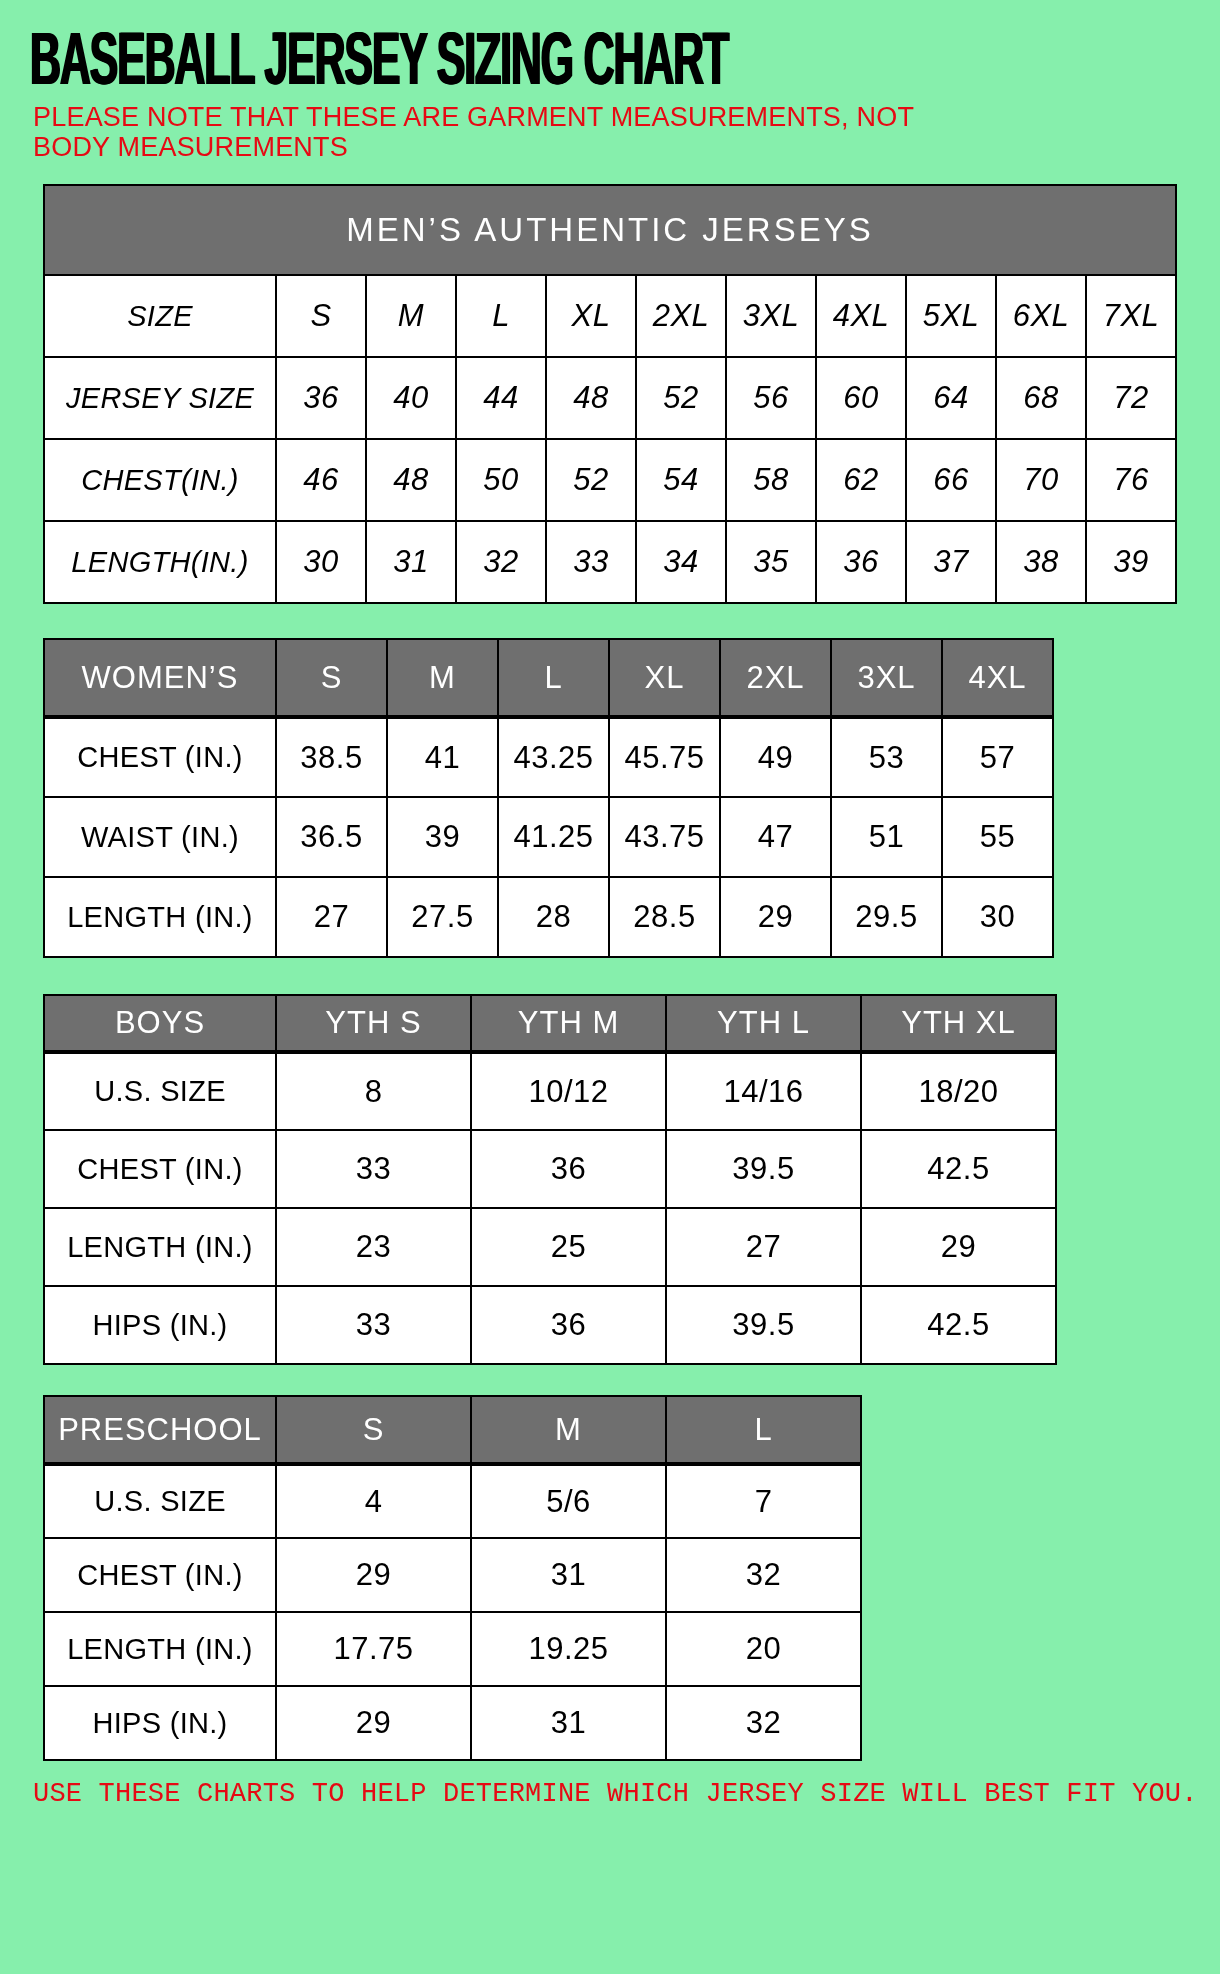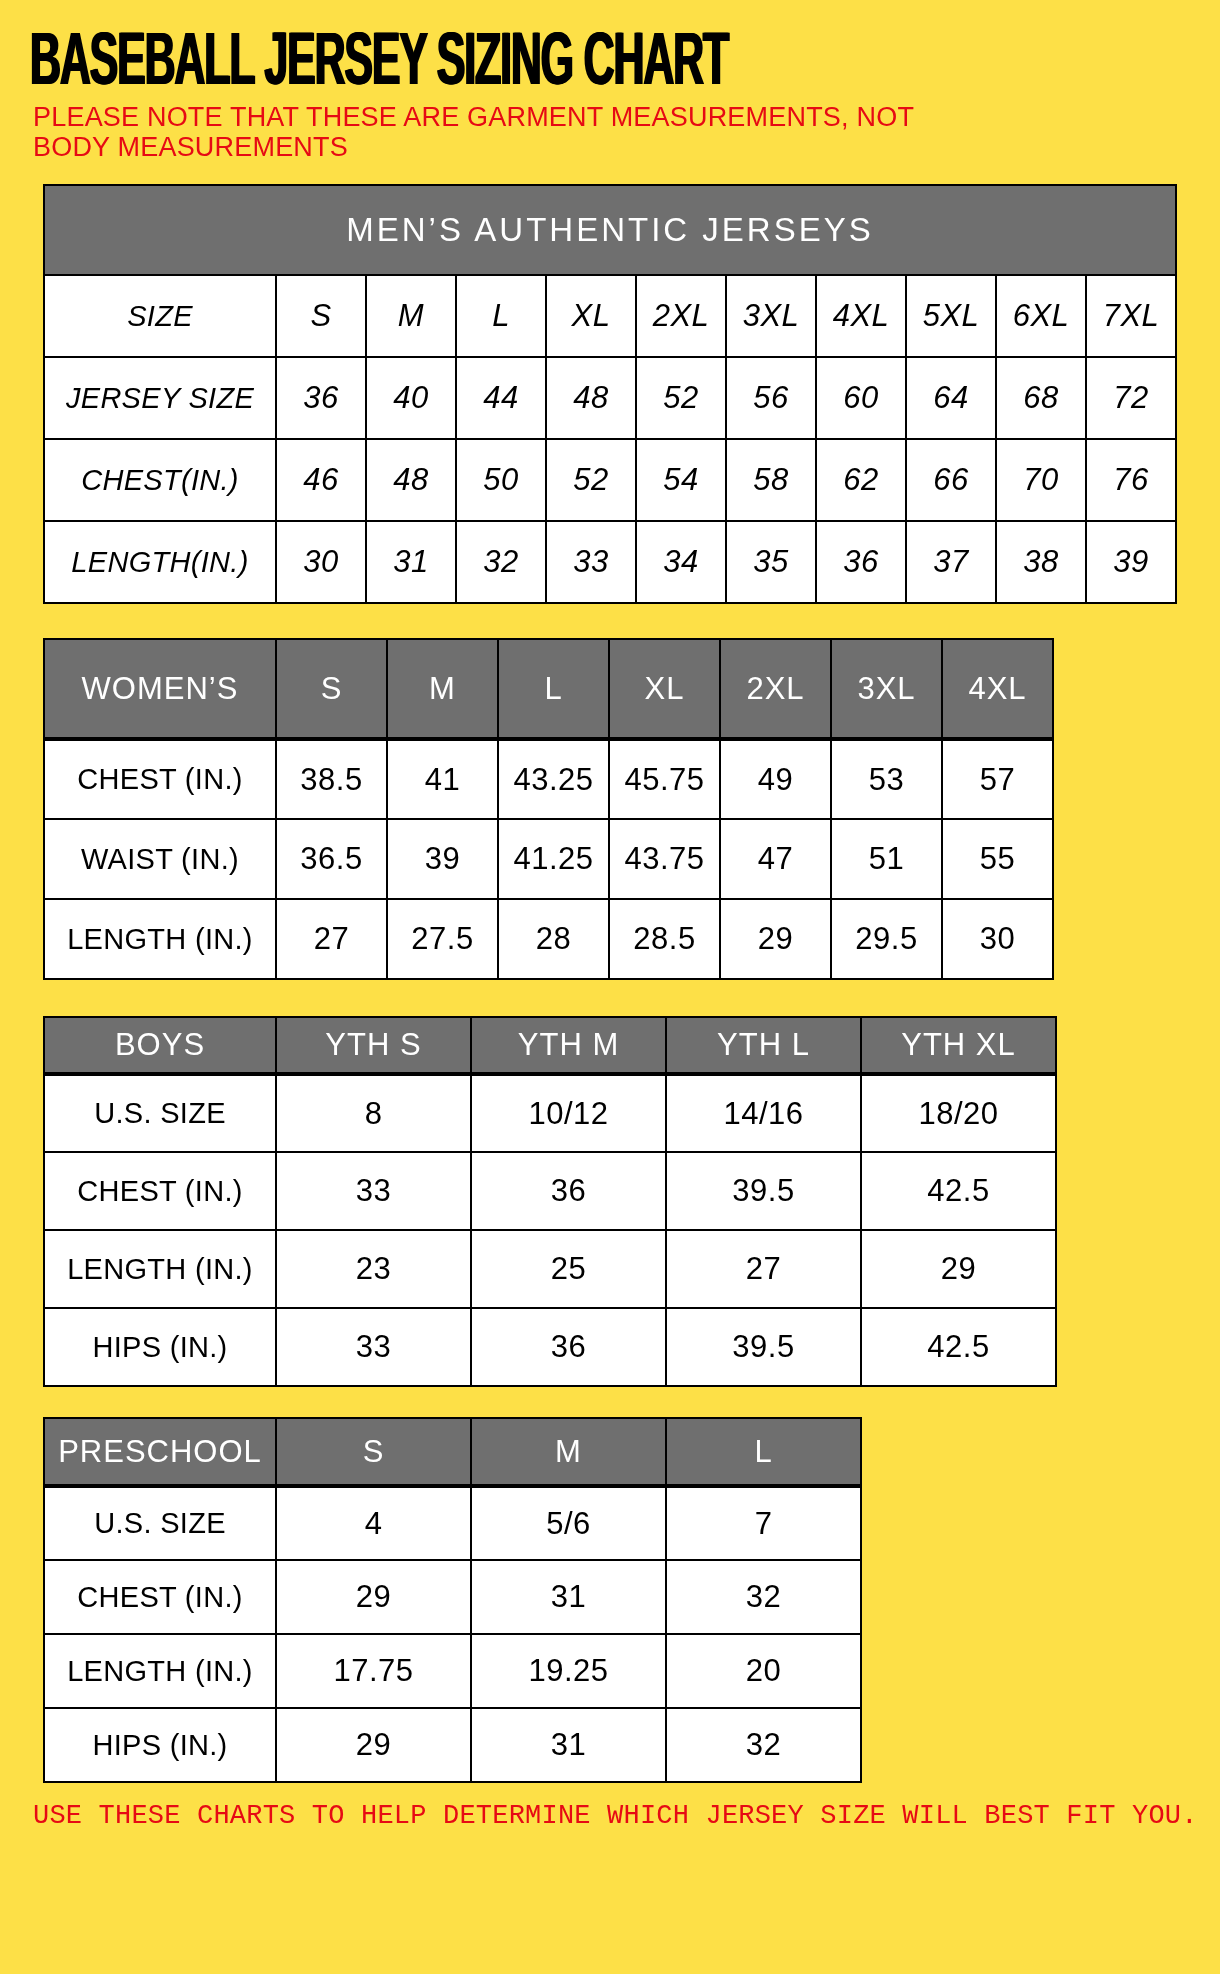--- a/index.html
+++ b/index.html
@@ -2,21 +2,21 @@
 <html style="--red: #e60a14; --gray: #6f6f6f;"><head>
 <meta charset="utf-8">
 <style>
   :root { --red:#e60a14; --gray:#6f6f6f; }
   * { box-sizing: border-box; }
   html,body { margin:0; padding:0; background:#fff; }
   .page {
     position: relative;
     width: 1220px;
     height: 1974px;
-    background: #fde047;
+    background: #86efac;
     overflow: hidden;
     font-family: "Liberation Sans", sans-serif;
   }
   .title {
     margin: 22px 0 0 30px;
     font-size: 74px;
     font-weight: 700;
     color: #000;
     letter-spacing: -2px;
     white-space: nowrap;
@@ -73,21 +73,21 @@
     line-height: 1.15;
     letter-spacing: 0.3px;
   }
   .size-table col:first-child { width: 232px; }
   .t0 col:not(:first-child) { width: 90px; }
   .t1 col:not(:first-child) { width: 111px; }
   .t2 col:not(:first-child) { width: 195px; }
   .t3 col:not(:first-child) { width: 195px; }
   .t0 thead tr { height: 90px; }
   .t0 tbody tr { height: 82px; font-style: italic; }
-  .t1 thead tr { height: 100px; }
+  .t1 thead tr { height: 78px; }
   .t1 tbody tr { height: 80px; }
   .t2 thead tr { height: 57px; }
   .t2 tbody tr { height: 78px; }
   .t3 thead tr { height: 68px; }
   .t3 tbody tr { height: 74px; }
   .t1 thead th, .t2 thead th, .t3 thead th { border-bottom-width: 4px; }
   .footer {
     color: var(--red);
     font-size: 27px;
     margin: 18px 0 0 33px;

